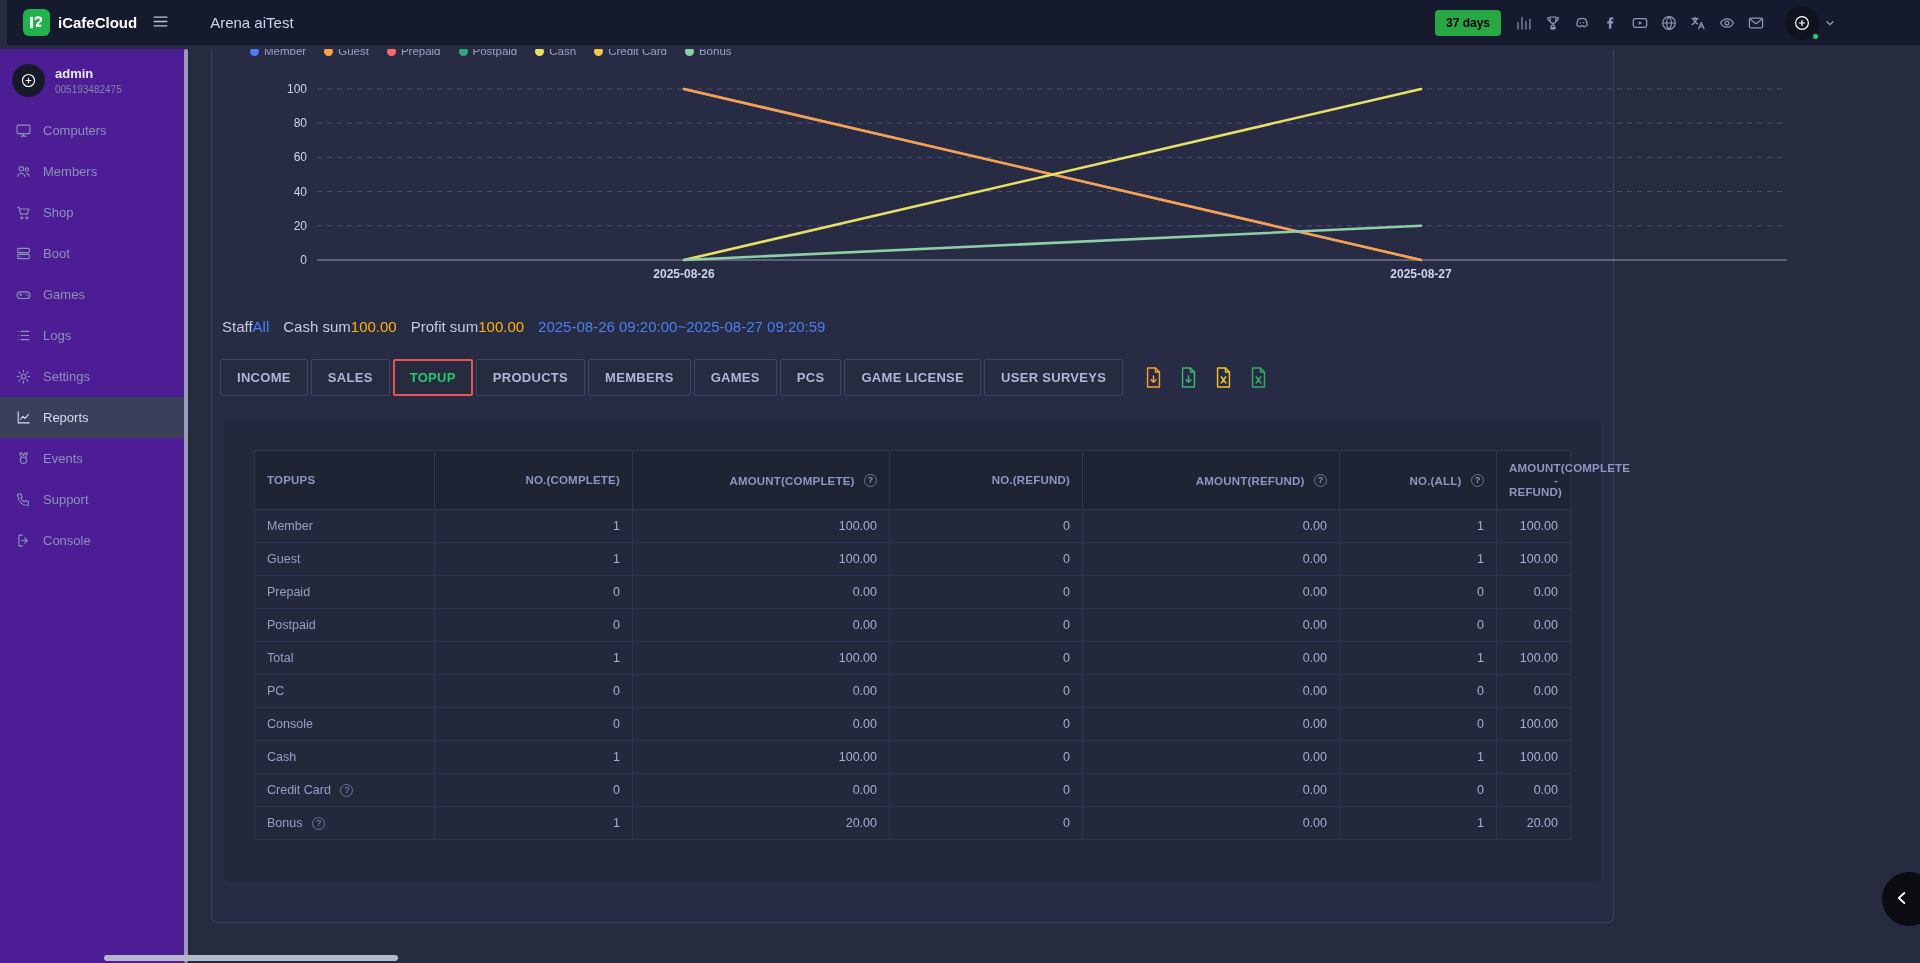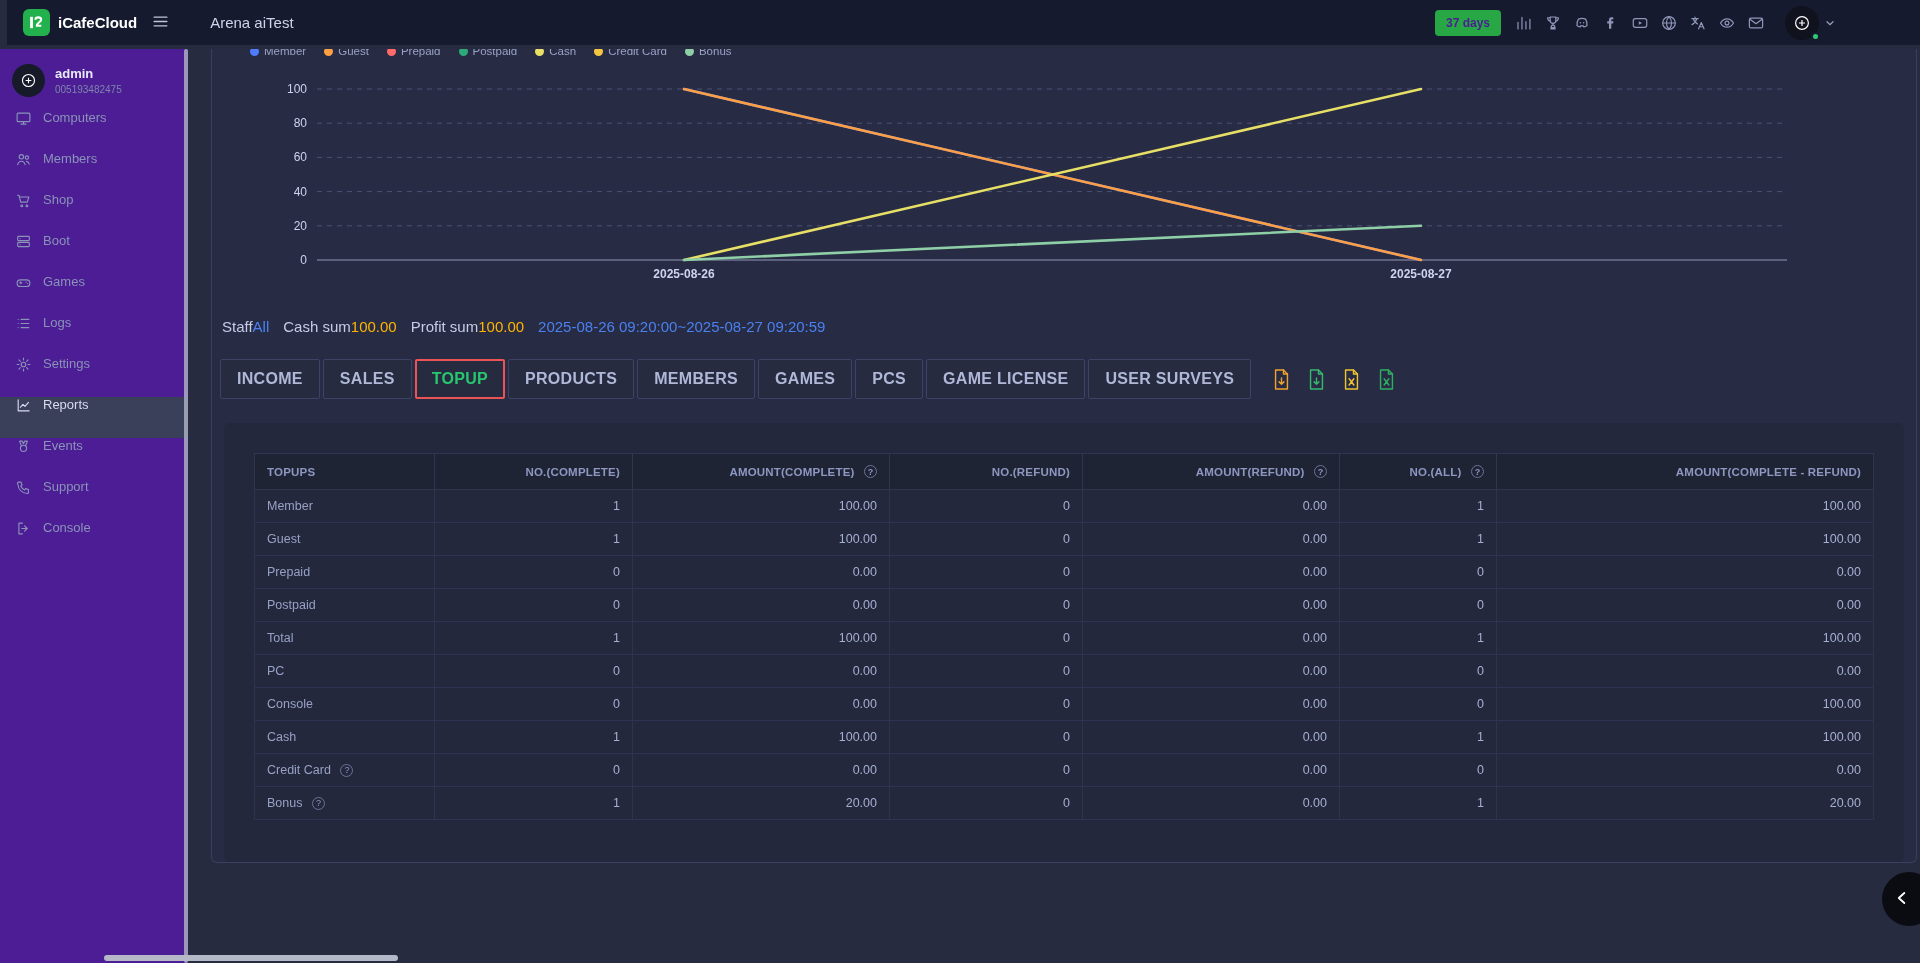--- a/index.html
+++ b/index.html
@@ -10,67 +10,67 @@
 
   
   .topbar{position:fixed;top:0;left:7px;right:0;height:45px;background:#161a2e;
     display:flex;align-items:center;z-index:30;padding-right:84px}
   .logo-mark{width:27px;height:27px;border-radius:6px;background:#22b14c;
     display:inline-flex;align-items:center;justify-content:center;margin-left:16px;flex-shrink:0}
   .brand-text{font-size:15px;font-weight:bold;color:#fff;margin-left:8px}
   .hamburger{background:none;border:none;color:#bfc5de;margin-left:14px;display:flex;align-items:center}
   .page-title{margin-left:40px;color:#ced3ec;font-size:15px}
   .topbar-right{margin-left:auto;display:flex;align-items:center;gap:14px}
-  .badge{background:#27a845;color:#4c1d95;font-size:12px;font-weight:bold;
+  .badge{background:#27a845;color:#000000;font-size:12px;font-weight:bold;
     padding:6px 11px;border-radius:4px;border:none}
   .topbar-icons{display:flex;align-items:center;gap:11px}
   .tb-icon{color:#8f97b9;display:inline-flex;cursor:pointer}
   .avatar-wrap{display:flex;align-items:center;gap:5px;margin-left:6px;cursor:pointer}
   .avatar{width:34px;height:34px;border-radius:50%;background:#10121d;
     display:inline-flex;align-items:center;justify-content:center;position:relative;flex-shrink:0}
   .status-dot{position:absolute;right:-1px;bottom:-1px;width:9px;height:9px;border-radius:50%;
     background:#2ecc71;border:2px solid #161a2e}
   .chev{color:#9aa2c4;display:inline-flex}
 
   
   .sidebar{position:fixed;top:49px;left:0;bottom:0;width:188px;background:#4c1d95;z-index:20}
   .user-block{display:flex;align-items:center;gap:10px;padding:15px 12px 13px;cursor:pointer}
   .avatar.sm{width:33px;height:33px;background:#171a29}
   .user-name{font-size:13px;font-weight:bold;color:#e7eaf6}
   .user-id{font-size:10px;color:#7d86ab;margin-top:3px}
-  .nav-item{display:flex;gap:11px;height:41px;padding:0 15px;
+  .nav-item{display:flex;align-items:center;gap:11px;height:41px;padding:0 15px;
     color:#8a93b8;font-size:13px;cursor:pointer}
   .nav-item.active{background:#3a4059;color:#d7dbf0}
   .nav-icon{display:inline-flex;color:inherit}
   .sidebar-scrollbar{position:absolute;top:0;right:0;bottom:0;width:4px;background:#a9aec2;
     border-radius:2px;opacity:.85}
 
   
   .main{position:absolute;top:49px;left:168px;right:0;bottom:0;background:#262b40}
-  .report-card{margin-left:43px;width:1706px;background:#272c44;
-    border:1px solid #3a4060;border-top:none;border-radius:0 0 6px 6px;}
+  .report-card{margin-left:43px;width:1403px;background:#272c44;
+    border:1px solid #3a4060;border-top:none;border-radius:0 0 6px 6px;padding-bottom:40px}
 
   
   .legend-strip{height:13px;overflow:hidden}
   .chart-legend{display:flex;align-items:center;gap:18px;padding-left:38px;height:20px;
     font-size:11.5px;color:#9aa2c4;transform:translateY(-8px);white-space:nowrap}
   .legend-item{display:inline-flex;align-items:center;cursor:pointer}
   .dot{width:9px;height:9px;border-radius:50%;display:inline-block;margin-right:5px}
   .chart{display:block}
 
   
   .staff-line{display:flex;align-items:center;gap:0;margin:28px 0 0 10px;
     font-size:15px;color:#c6cbe6}
   .gap{margin-left:14px}
   .blue{color:#4a80f0}
   .yellow{color:#ffb400}
 
   
   .tabs-row{display:flex;align-items:center;margin:24px 0 0 8px;gap:3px}
-  .tab{padding:10px 16px;font-size:16px;font-weight:bold;letter-spacing:.3px;
+  .tab{padding:10px 16px;font-size:13px;font-weight:bold;letter-spacing:.3px;
     background:#262b40;border:1px solid #3d4364;border-radius:2px;color:#b0b8d8}
   .tab.active{color:#28c76f;border:2px solid #ea5455;padding:9px 15px}
   .export-icon{display:inline-flex;margin-left:13px;cursor:pointer}
   .tab + .export-icon{margin-left:18px}
 
   
   .table-panel{margin:24px 12px 0;background:#23283d;border-radius:6px;padding:30px 30px 42px}
   .report-table{width:100%;border-collapse:collapse;font-size:12.5px;table-layout:fixed}
   .report-table th{background:#1f2435;border:1px solid #30364f;color:#8d97c0;
     font-size:11.5px;font-weight:bold;padding:11px 12px;text-align:right;letter-spacing:.2px}

